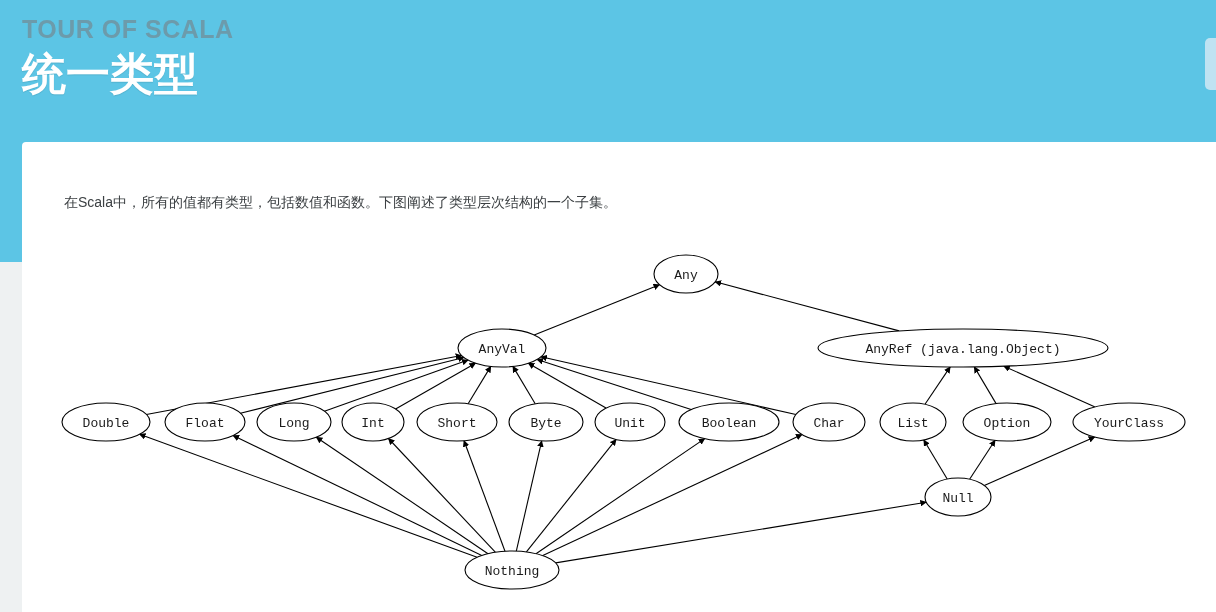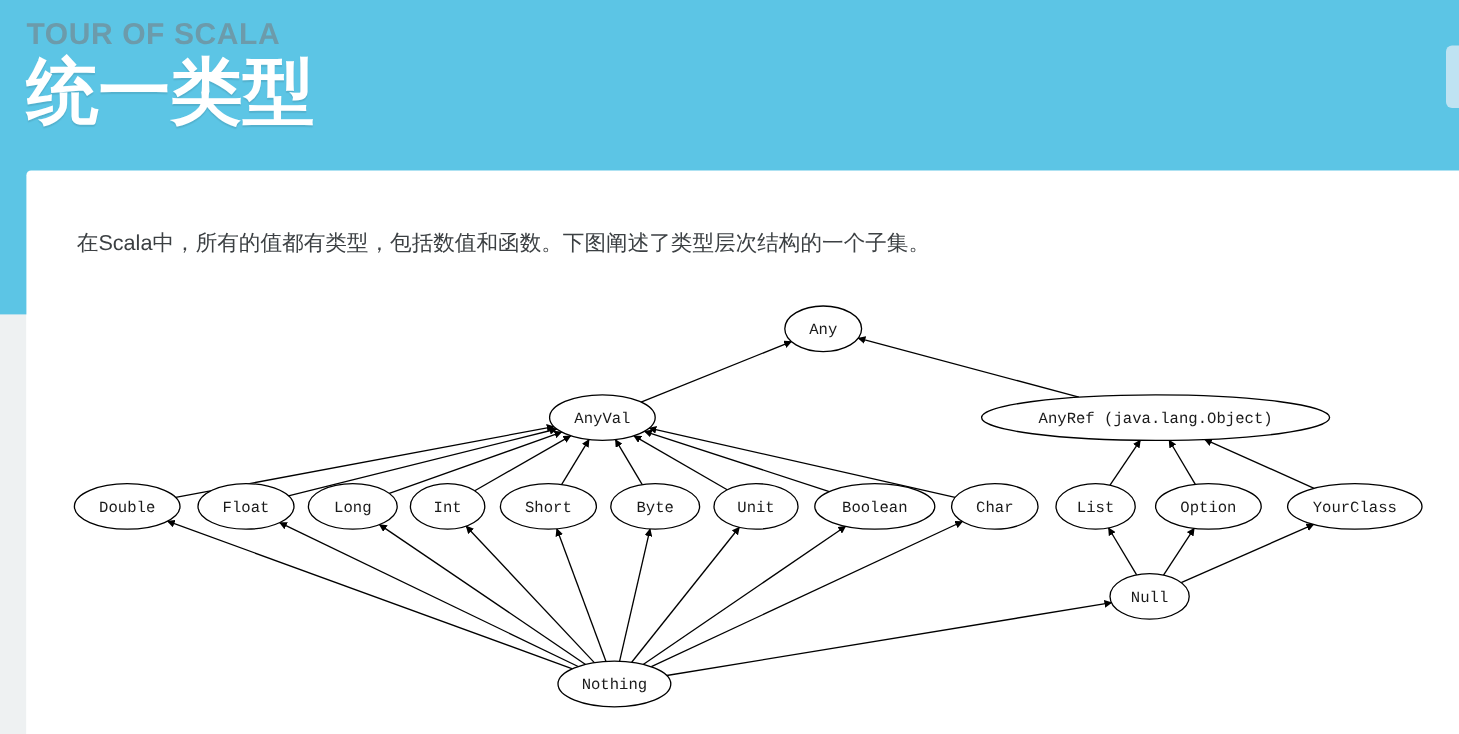--- a/index.html
+++ b/index.html
@@ -45,22 +45,22 @@
     font-family: "Liberation Sans", sans-serif;
     font-size: 25px;
     font-weight: bold;
     letter-spacing: 0.5px;
     color: #6c9bab;
     line-height: 34px;
     margin: 0 0 2px 0;
     white-space: nowrap;
   }
   .hero-title {
-    font-family: Liberation Sans, sans-serif;
-    font-size: 60px;
+    font-family: Liberation Mono, monospace;
+    font-size: 44px;
     font-weight: bold;
     color: #ffffff;
     line-height: 58px;
     margin: 0;
     text-shadow: 0 1px 1px rgba(0,0,0,0.10);
     white-space: nowrap;
   }
   
   .card {
     position: absolute;
@@ -72,21 +72,21 @@
     border-top-left-radius: 4px;
   }
   .card-body {
     position: absolute;
     left: 42px;
     top: 45px;
     width: 1110px;
   }
   .intro {
     font-family: "Liberation Sans", sans-serif;
-    font-size: 18px;
+    font-size: 14px;
     line-height: 30px;
     color: #3c4043;
     margin: 0;
     white-space: nowrap;
   }
   .diagram-wrap {
     position: absolute;
     left: 14px;
     top: 240px;
     width: 1194px;

